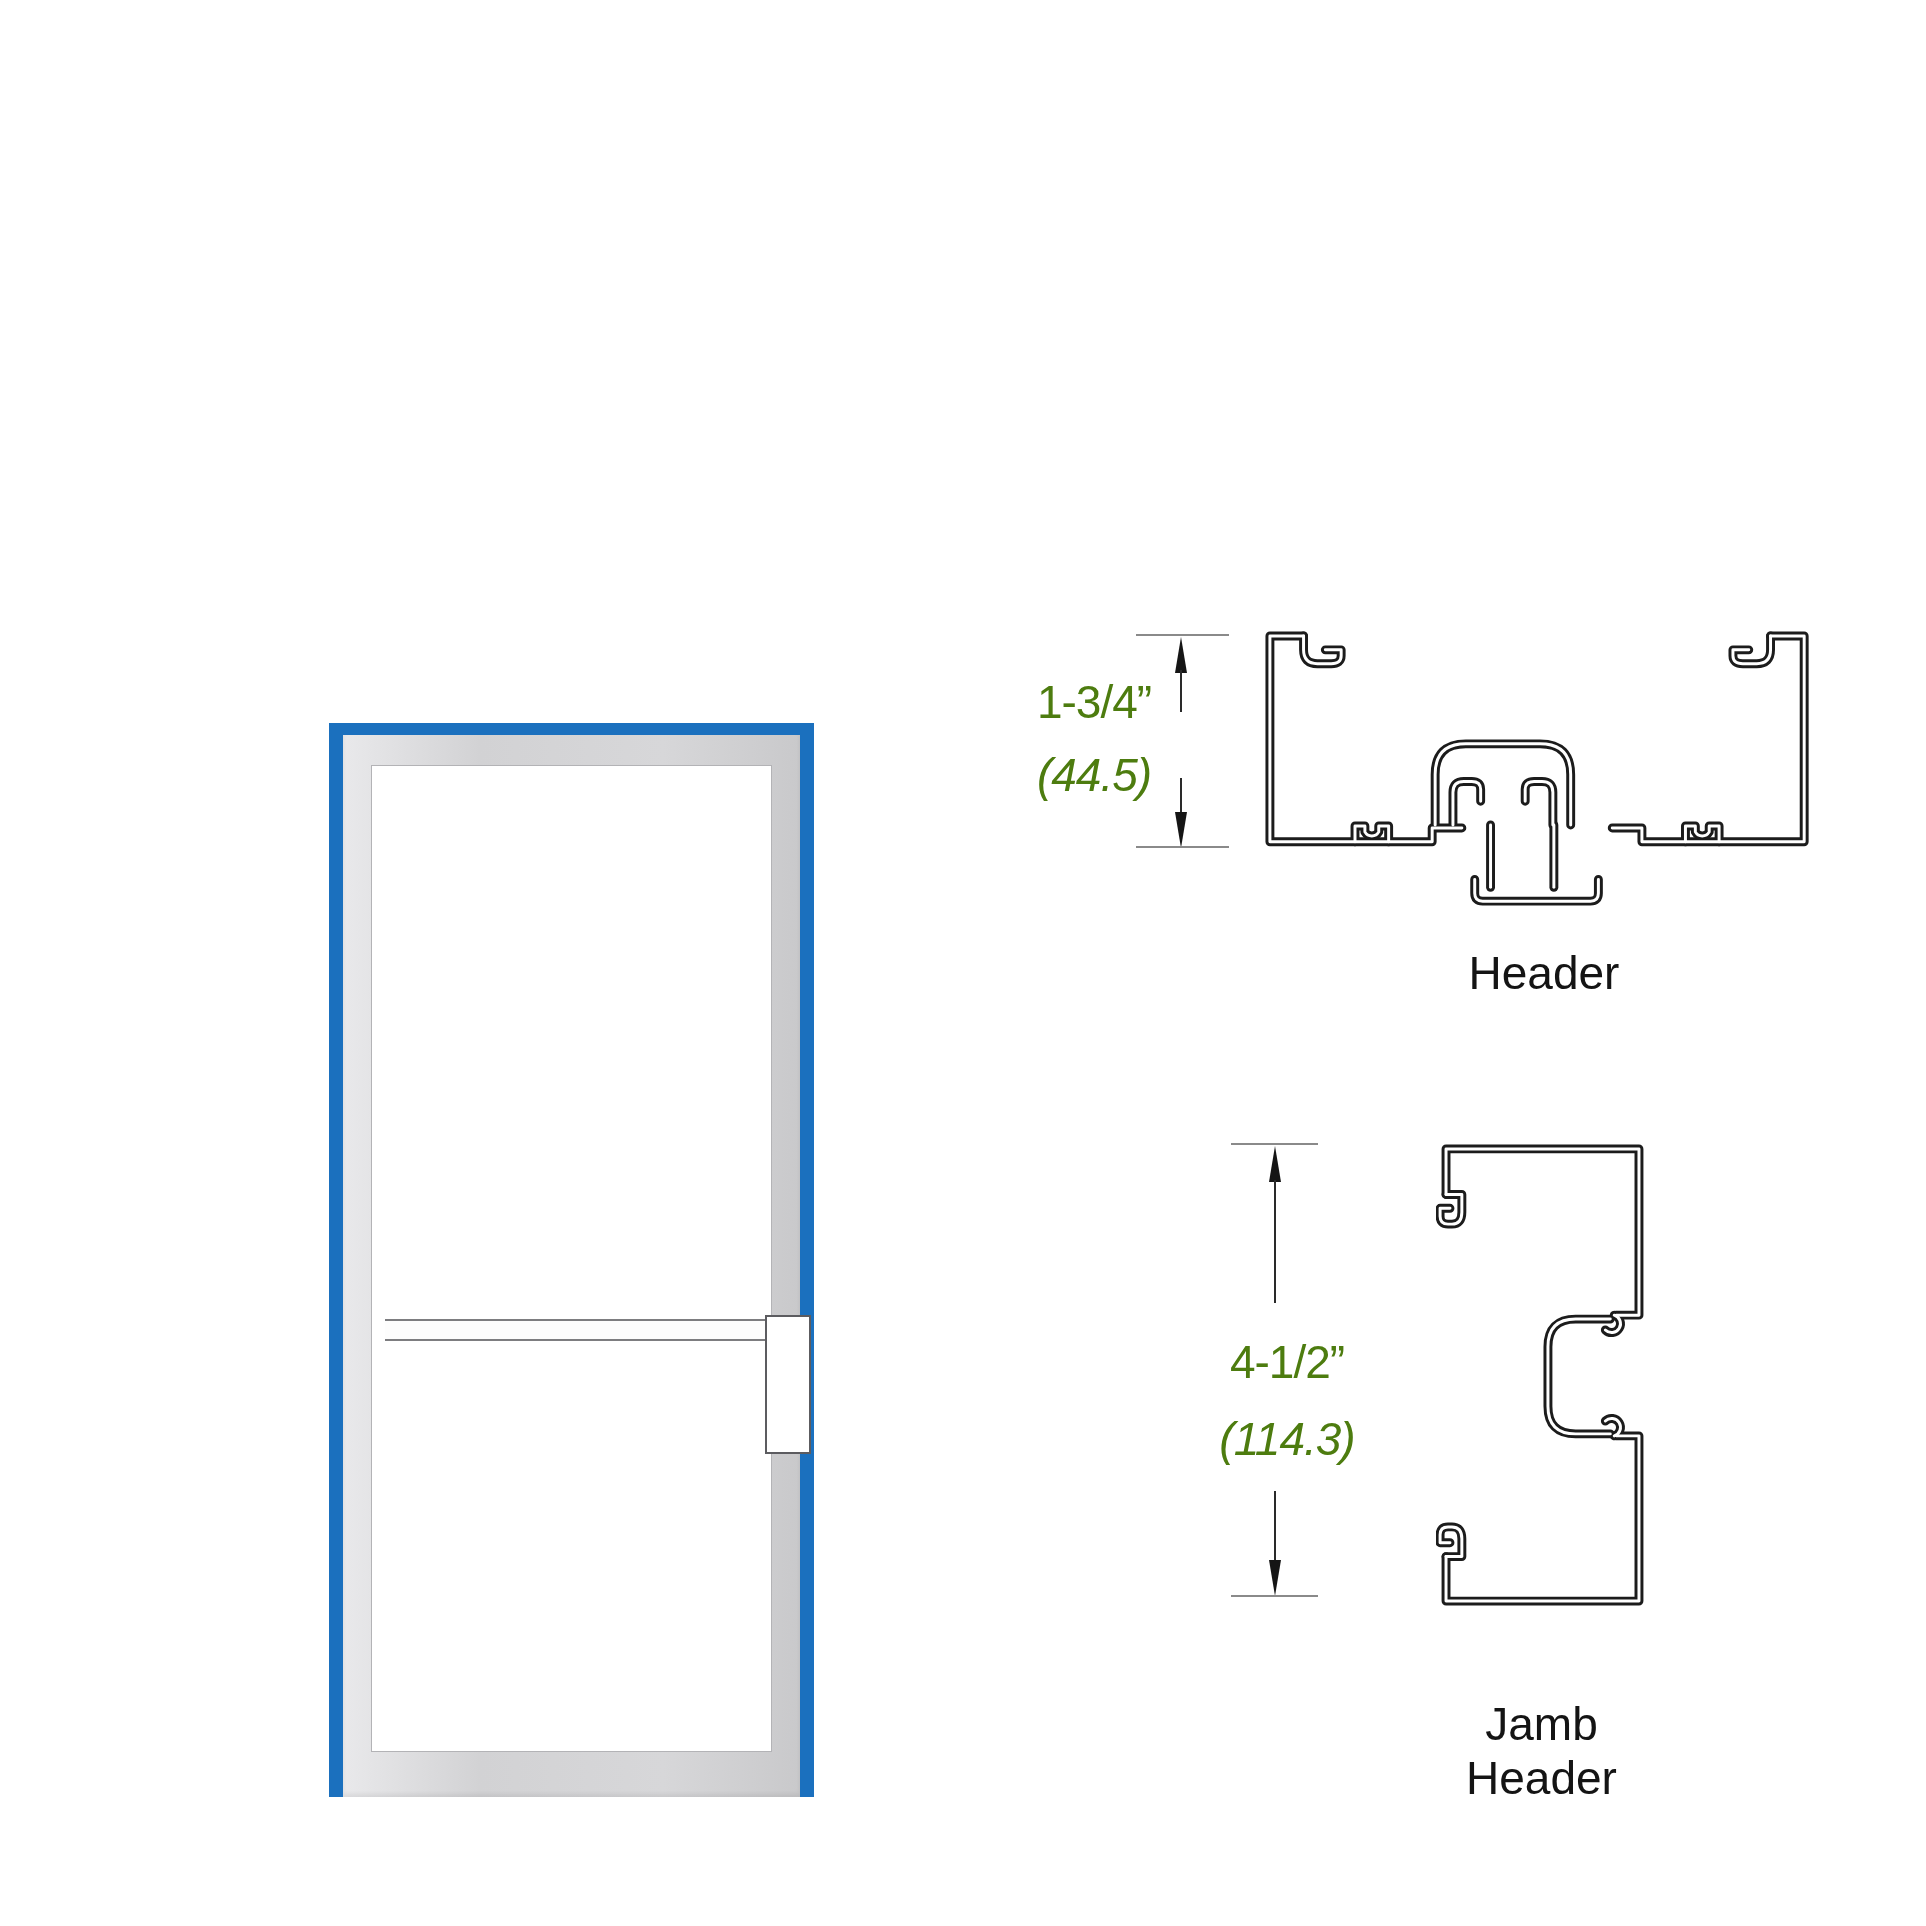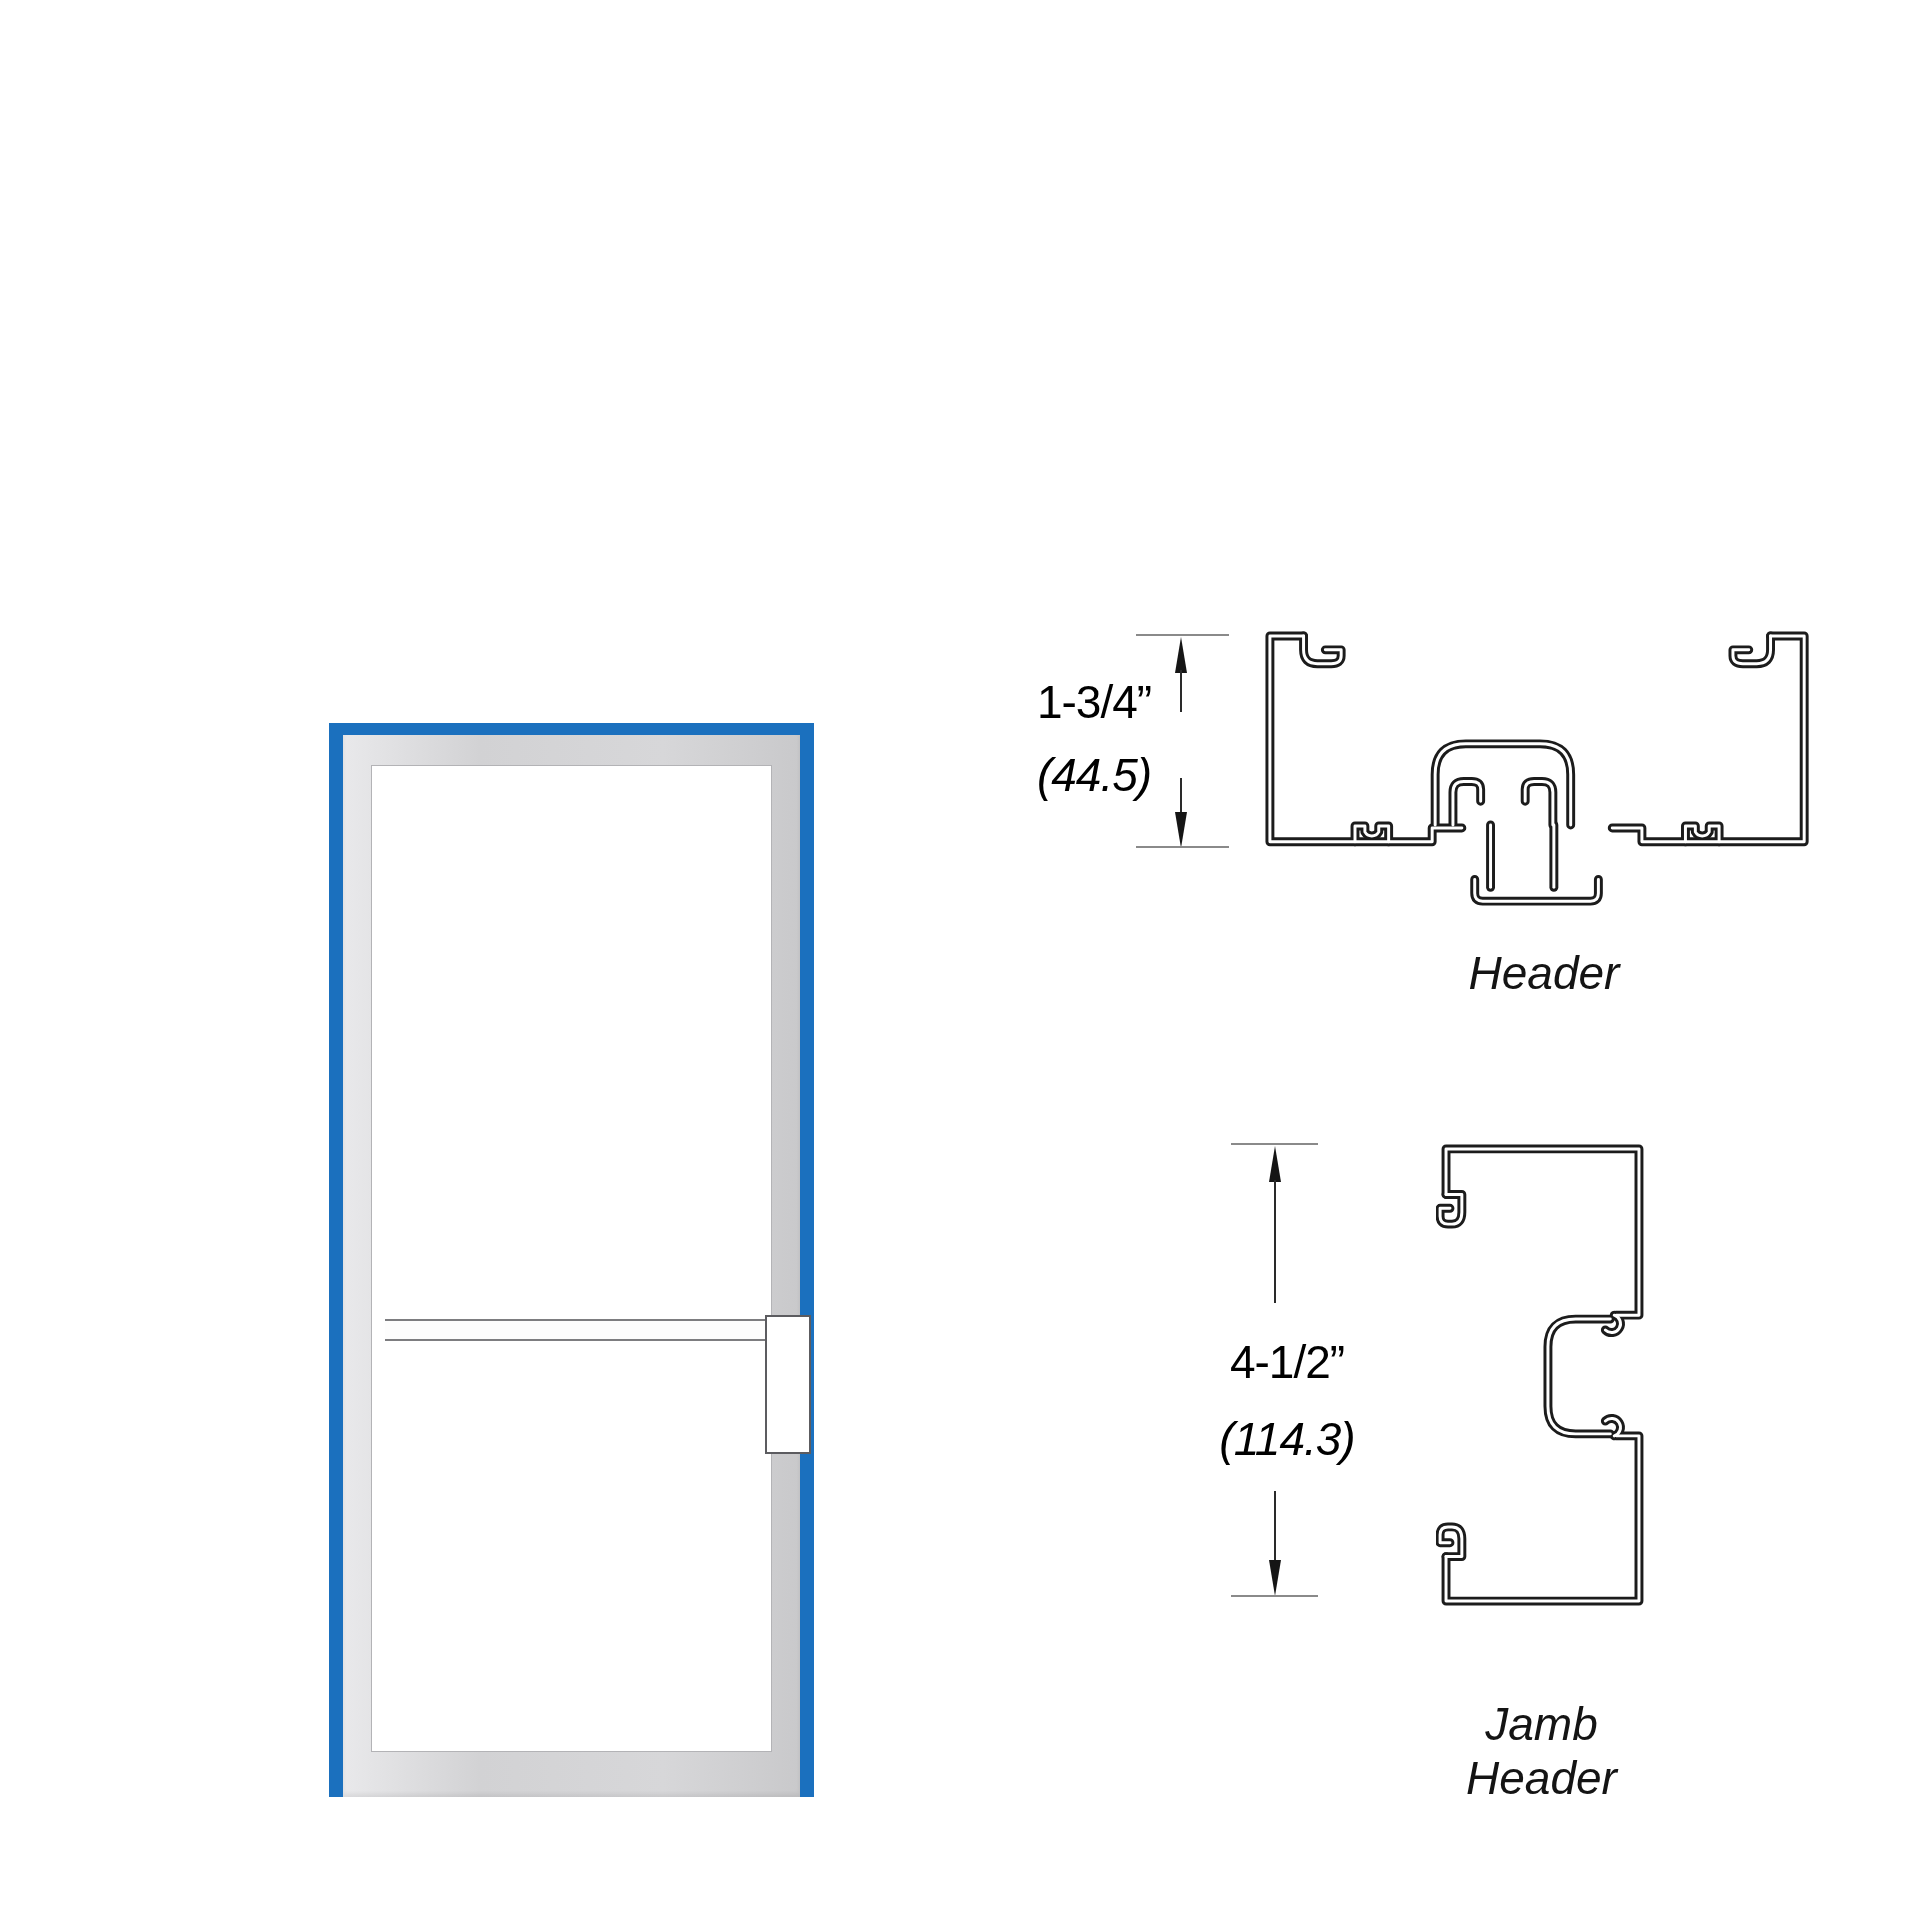--- a/index.html
+++ b/index.html
@@ -46,25 +46,25 @@
   .dim-line{position:absolute;height:2px;background:#8a8a8a;}
   .dim-shaft{position:absolute;width:2px;background:#2a2a2a;}
   .arrow-up{position:absolute;width:0;height:0;
     border-left:6px solid transparent;border-right:6px solid transparent;
     border-bottom:36px solid #151515;}
   .arrow-down{position:absolute;width:0;height:0;
     border-left:6px solid transparent;border-right:6px solid transparent;
     border-top:36px solid #151515;}
   .dim-text{
     position:absolute;width:178px;text-align:center;
-    font-size:46px;letter-spacing:-1px;color:#000000;line-height:1.1;
+    font-size:46px;letter-spacing:-1px;color:#4d7c0f;line-height:1.1;
   }
   .detail-label{
     position:absolute;text-align:center;
-    font-size:46px;color:#141414;letter-spacing:0;font-style:italic;
+    font-size:46px;color:#141414;letter-spacing:0;
   }
 </style>
 </head>
 <body>
 
 <div class="canvas">
 
   <div class="door">
     <div class="blue-edge blue-left"></div>
     <div class="blue-edge blue-top"></div>

